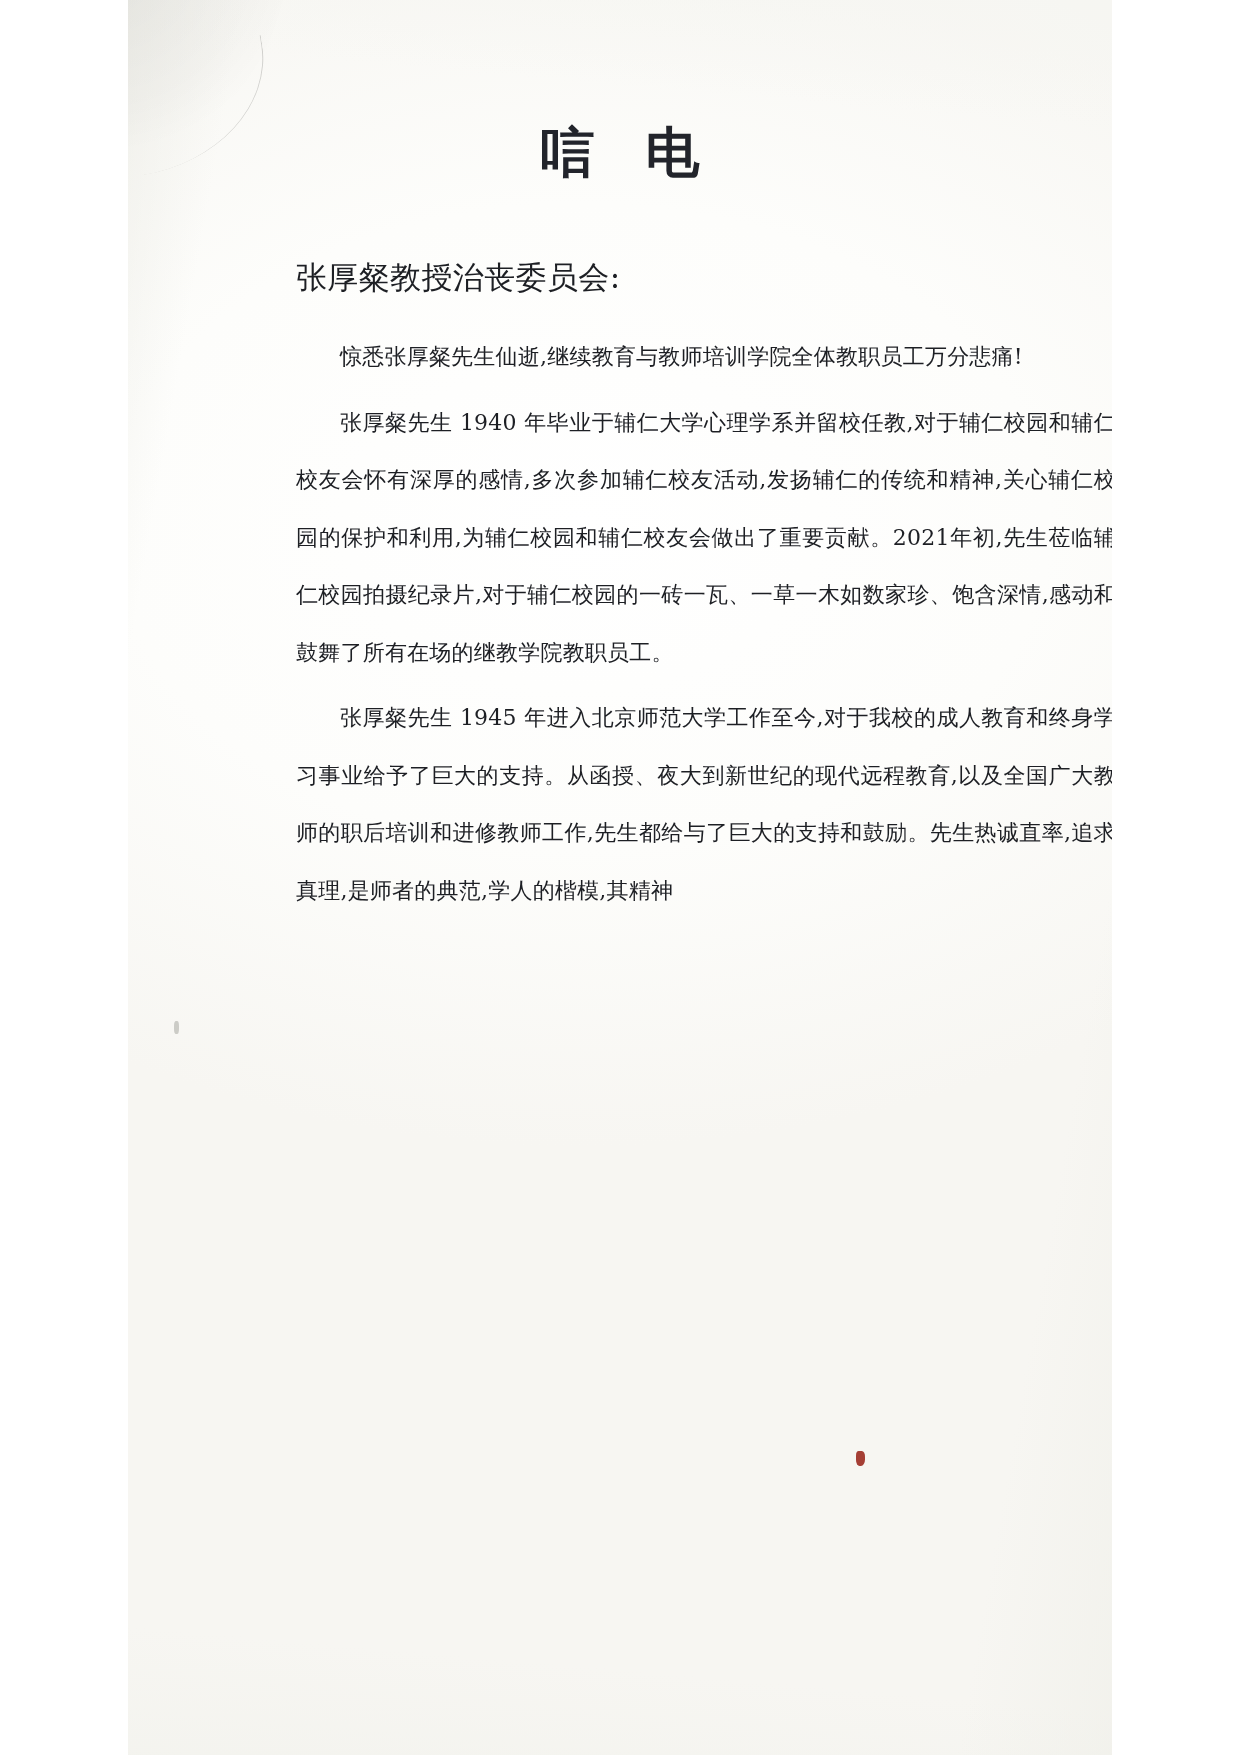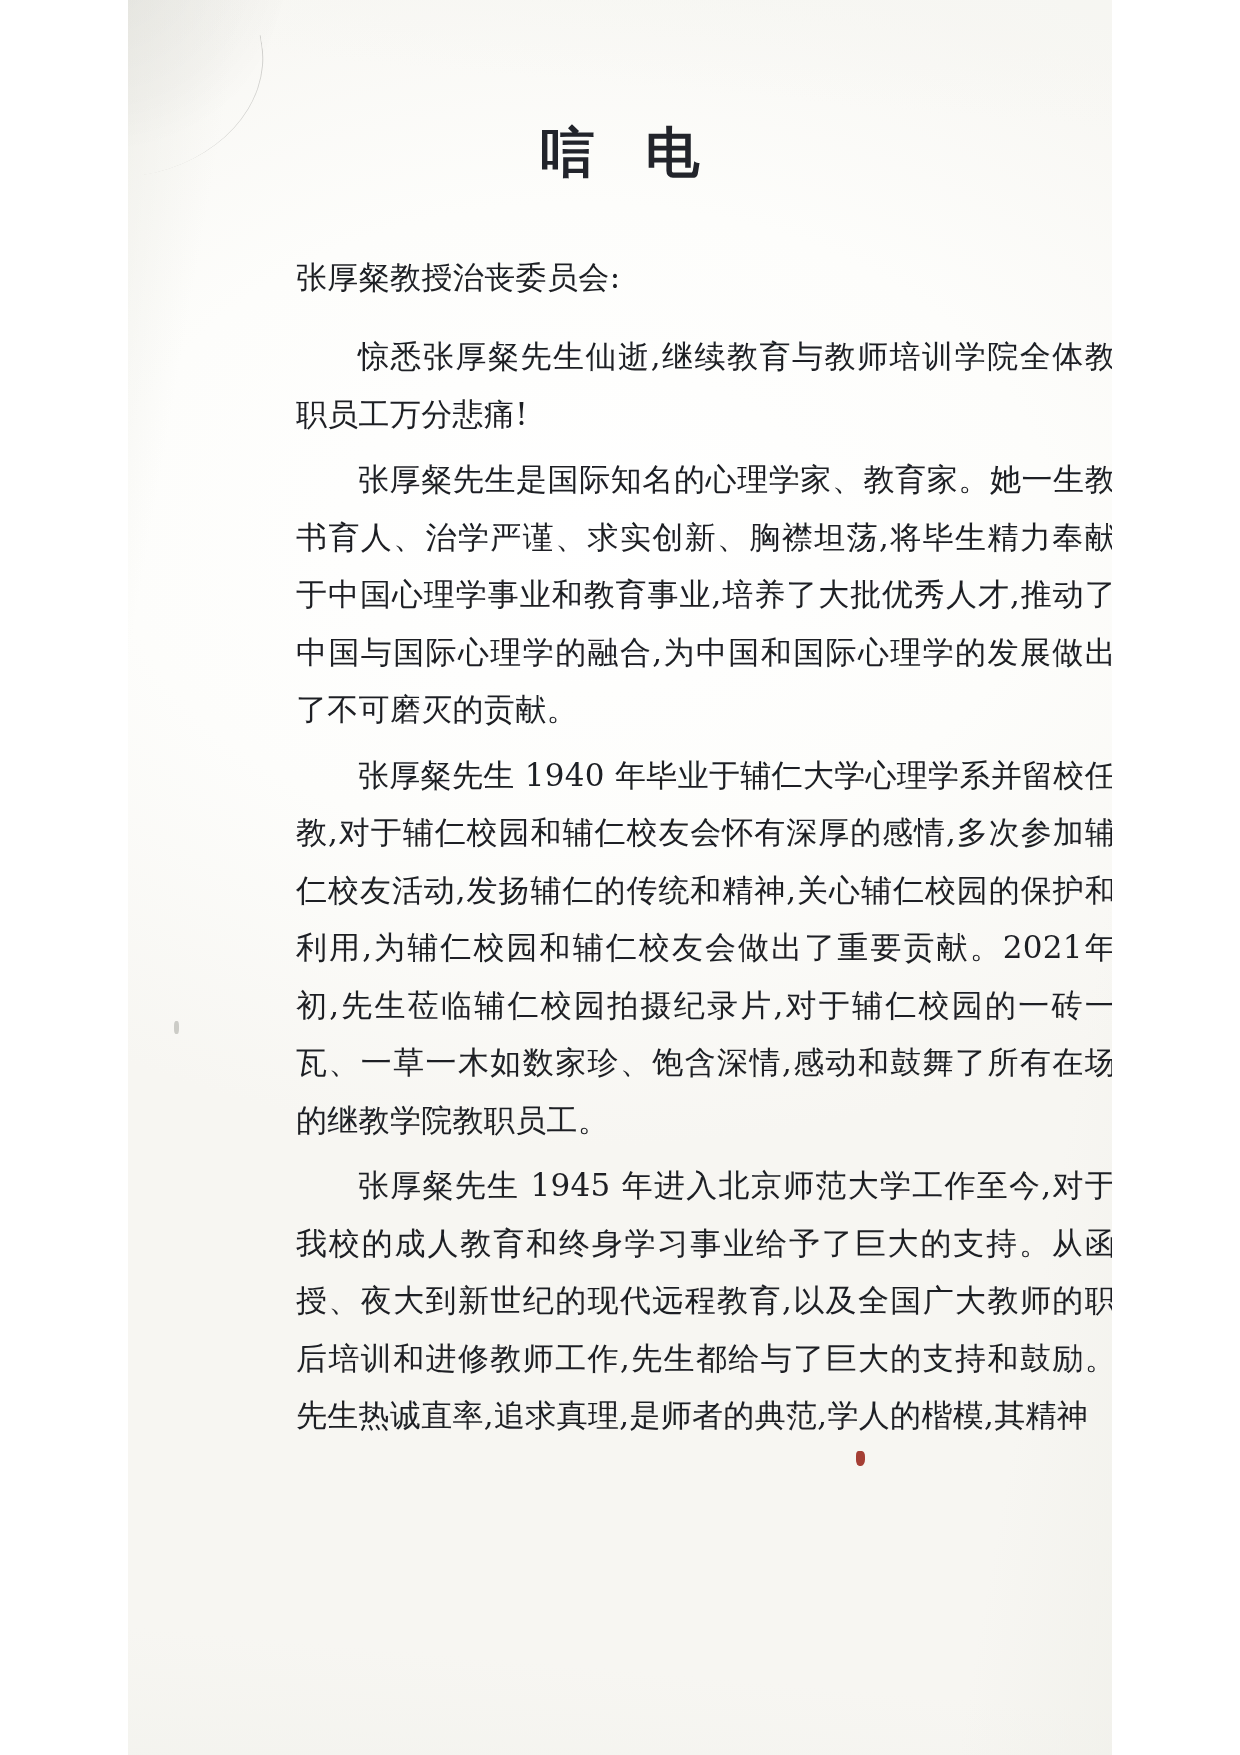--- a/index.html
+++ b/index.html
@@ -93,21 +93,21 @@
     line-height: 58px;
     color: #1d1f24;
     letter-spacing: 0.012em;
     font-family: "DejaVu Serif", "Liberation Serif", serif;
     font-weight: 400;
     margin: 0 0 22px 0;
     white-space: pre;
   }
 
   .para {
-    font-size: 31px;
+    font-size: 22px;
     line-height: 57.5px;
     color: #1d1f24;
     text-align: justify;
     text-justify: inter-character;
     text-indent: 2em;
     margin: 0 0 8px 0;
     letter-spacing: 0.010em;
     font-family: "DejaVu Serif", "Liberation Serif", serif;
     font-weight: 400;
     word-break: break-all;
@@ -139,21 +139,20 @@
   <div class="edge-speck"></div>
 
   <div class="doc-title">唁  电</div>
 
   <div class="body-block">
 
     <div class="salutation">张厚粲教授治丧委员会:</div>
 
     <p class="para">惊悉张厚粲先生仙逝,继续教育与教师培训学院全体教职员工万分悲痛!</p>
 
-    <p class="para">张厚粲先生是国际知名的心理学家、教育家。她一生教书育人、治学严谨、求实创新、胸襟坦荡,将毕生精力奉献于中国心理学事业和教育事业,培养了大批优秀人才,推动了中国与国际心理学的融合,为中国和国际心理学的发展做出了不可磨灭的贡献。</p>
 
     <p class="para">张厚粲先生 1940 年毕业于辅仁大学心理学系并留校任教,对于辅仁校园和辅仁校友会怀有深厚的感情,多次参加辅仁校友活动,发扬辅仁的传统和精神,关心辅仁校园的保护和利用,为辅仁校园和辅仁校友会做出了重要贡献。2021年初,先生莅临辅仁校园拍摄纪录片,对于辅仁校园的一砖一瓦、一草一木如数家珍、饱含深情,感动和鼓舞了所有在场的继教学院教职员工。</p>
 
     <p class="para last">张厚粲先生 1945 年进入北京师范大学工作至今,对于我校的成人教育和终身学习事业给予了巨大的支持。从函授、夜大到新世纪的现代远程教育,以及全国广大教师的职后培训和进修教师工作,先生都给与了巨大的支持和鼓励。先生热诚直率,追求真理,是师者的典范,学人的楷模,其精神</p>
 
   </div>
 
   <div class="red-mark"></div>
 
 </div>

